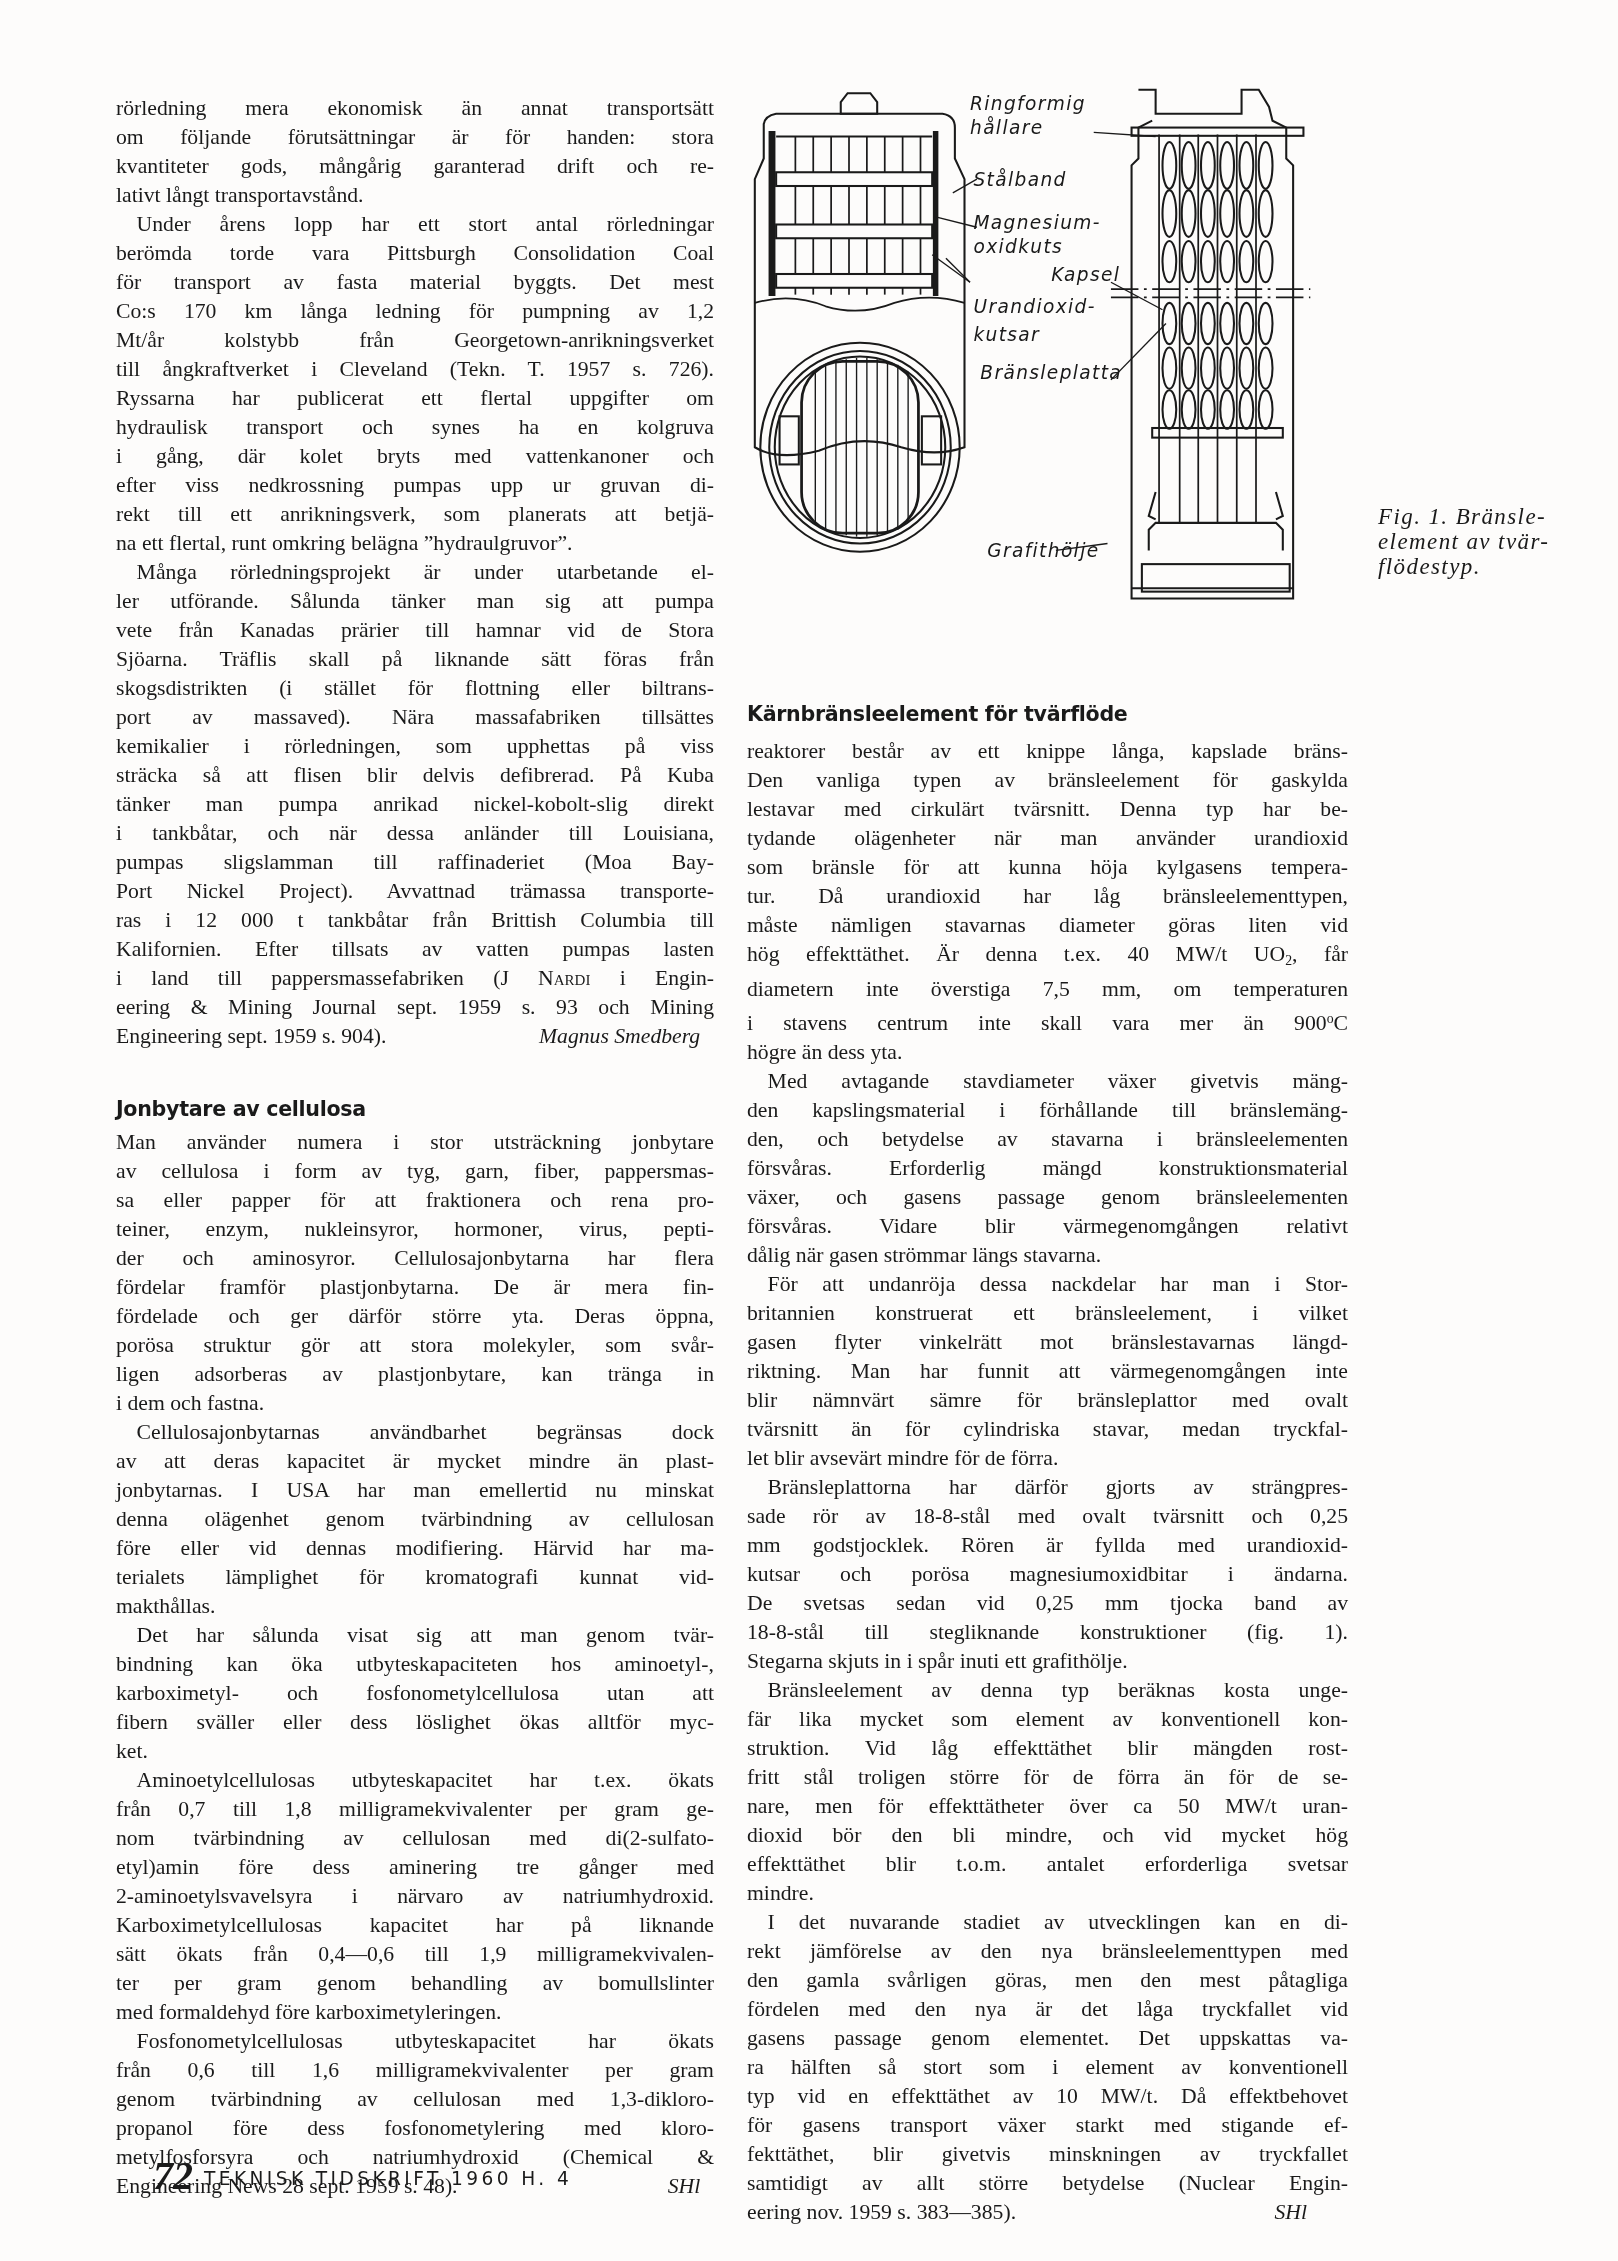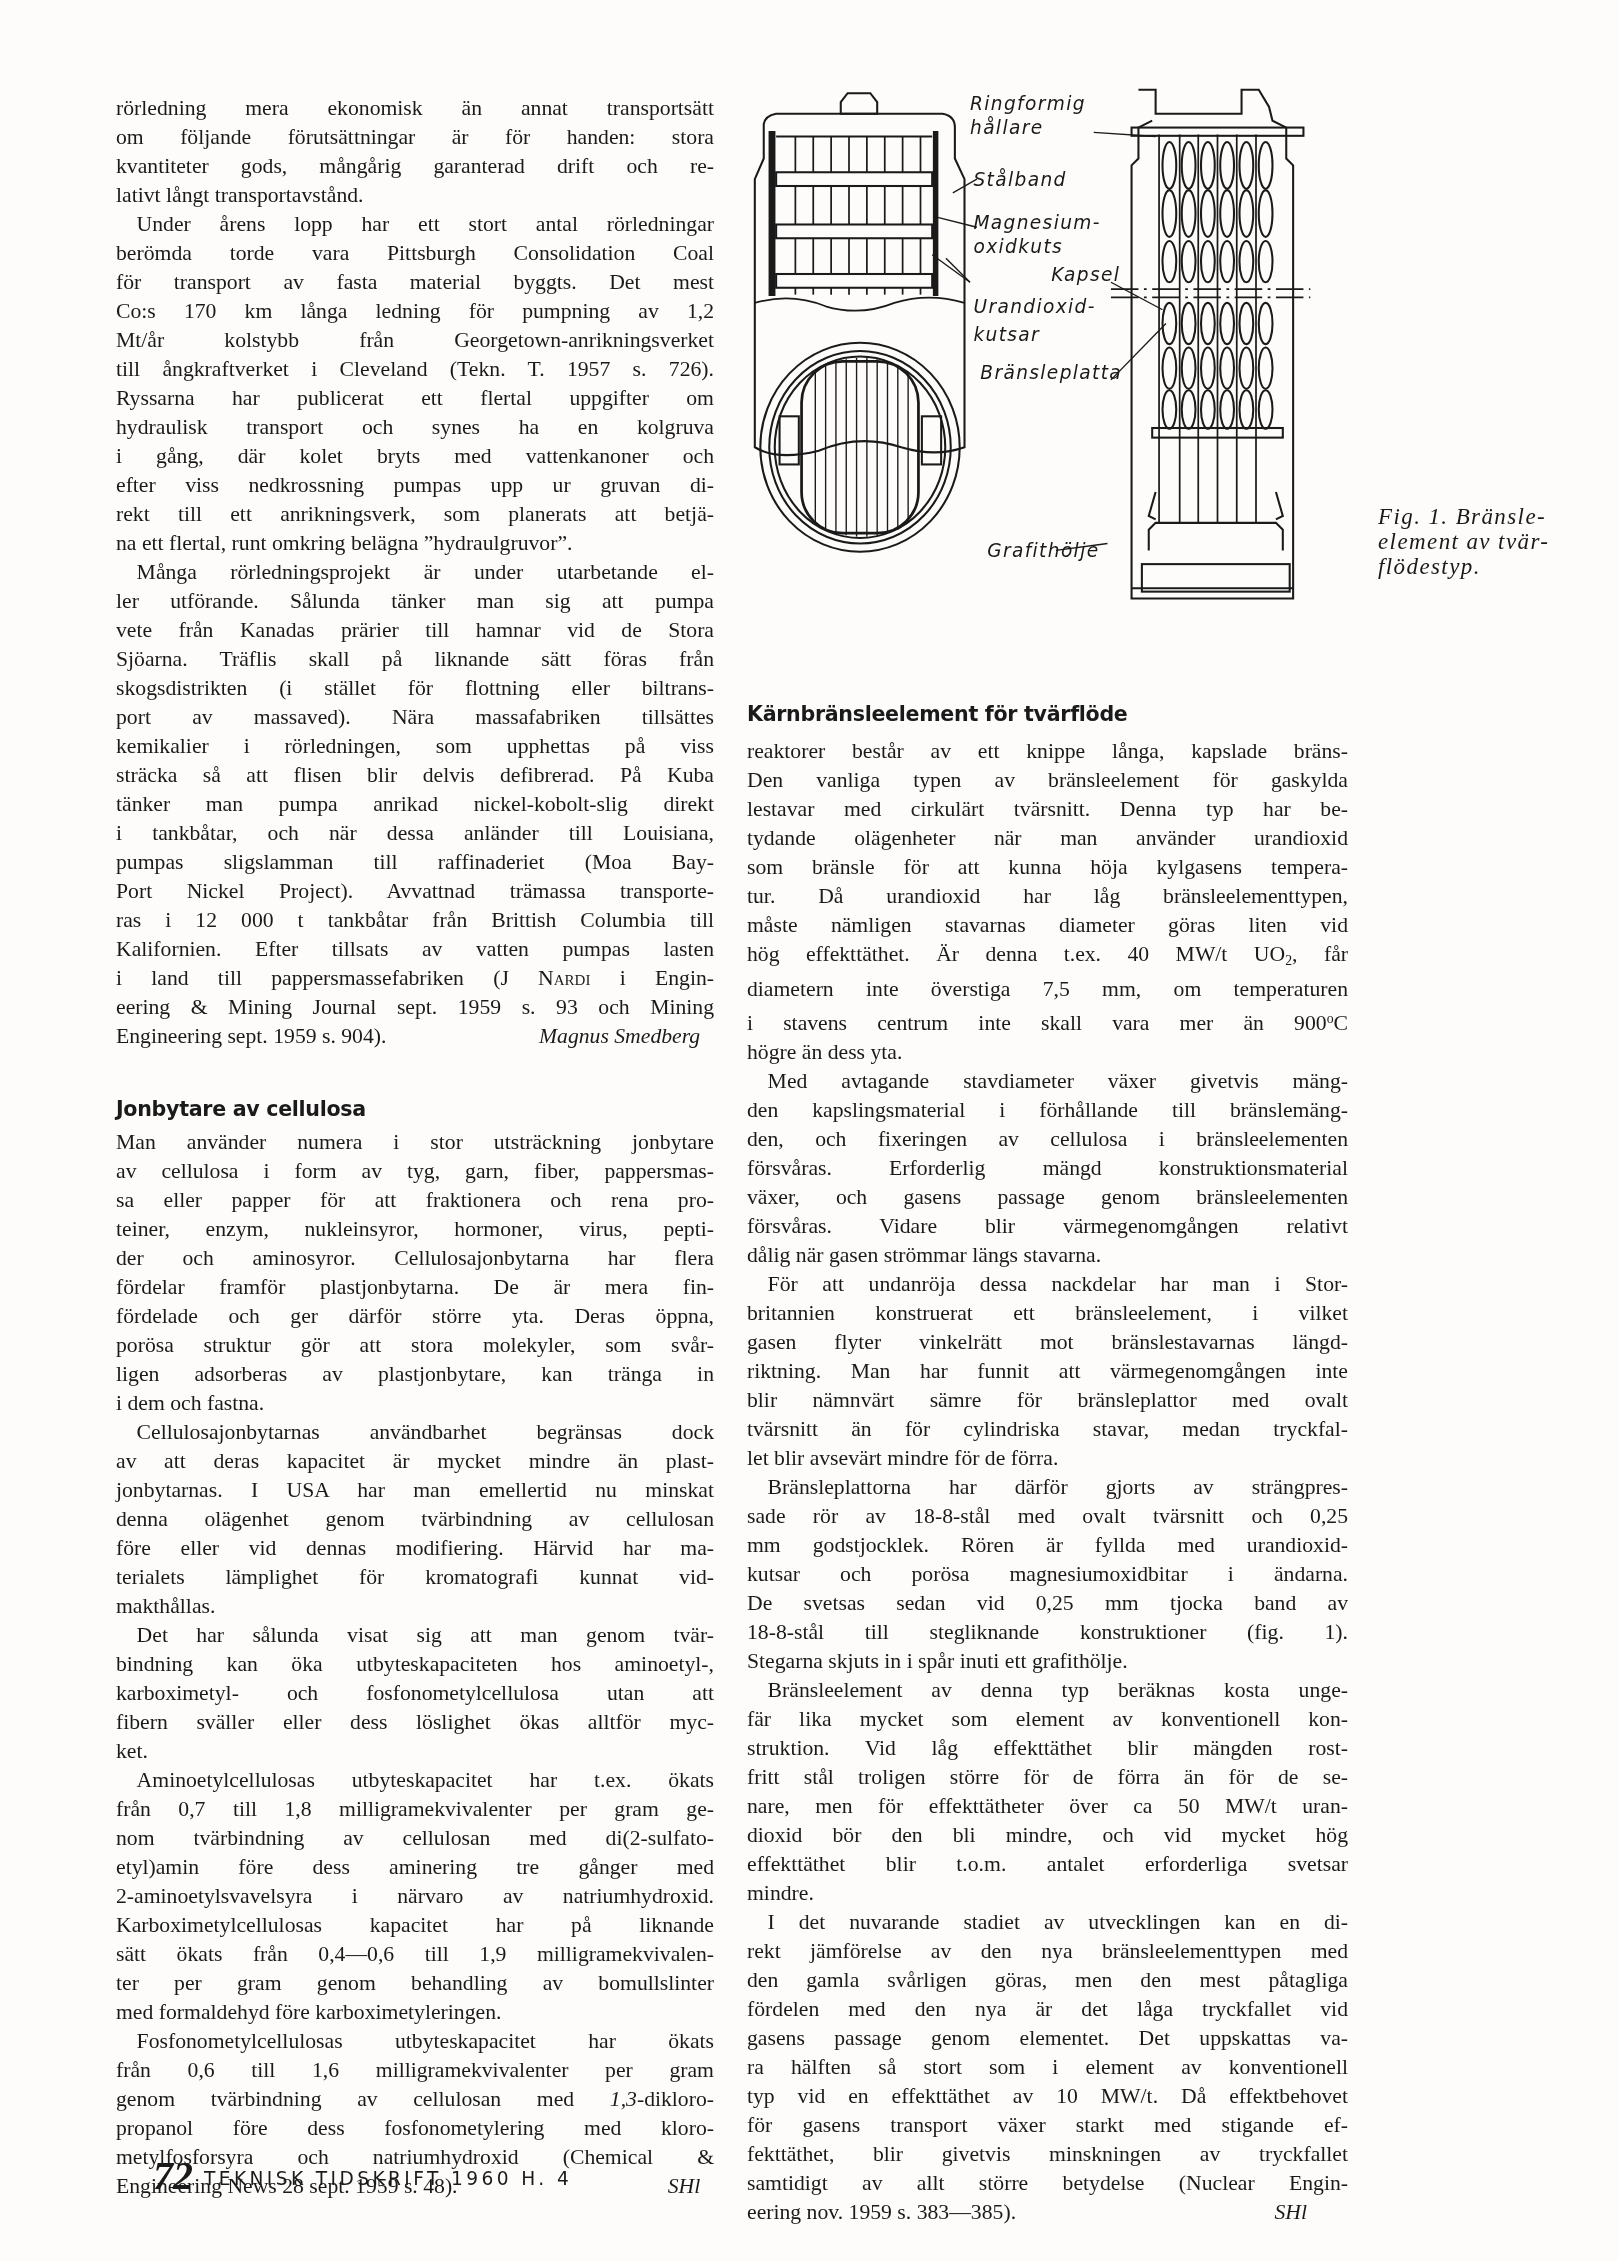--- a/index.html
+++ b/index.html
@@ -7,21 +7,21 @@
          font-family:"Liberation Serif","DejaVu Serif",serif; color:#1a1a1a; }
   .col { position:absolute; font-size:21.7px; line-height:29px; text-align:justify; }
   #left { left:116px; top:94px; width:598px; }
   #right { left:747px; top:700px; width:601px; }
   .line { display:block; white-space:nowrap; text-align:justify; text-align-last:justify; }
   .line.last { text-align-last:left; }
   .line.ind { padding-left:20.6px; }
   .heading { font-family:"DejaVu Sans","Liberation Sans",sans-serif; font-weight:bold;
              font-size:20.6px; letter-spacing:-0.3px; display:block; white-space:nowrap; }
   .sc { font-variant:small-caps;margin-top:28px; }
-  .it { font-style:italic; }
+  .it { }
   .sig { float:right; font-style:italic; }
   .sub { font-size:13.8px; vertical-align:-4.1px; }
   .sup { font-size:13.8px; vertical-align:6.9px; }
   #figure { position:absolute; left:736px; top:76px; width:688px; height:550px; }
   #fig-caption { position:absolute; left:1378px; top:504px; width:138px; font-style:italic;
                  font-size:23px; line-height:25px; text-align:justify; letter-spacing:1.4px; }
   .fig-label { font-family:"DejaVu Sans","Liberation Sans",sans-serif; font-style:italic;
                font-size:27px; fill:#1a1a1a; letter-spacing:2px; }
   #footer { position:absolute; left:153px; top:2152px; white-space:nowrap; }
   #page-number { font-family:"Liberation Serif",serif; font-weight:bold; font-style:italic;
@@ -265,21 +265,21 @@
       <span class="line">tur. Då urandioxid har låg bränsleelementtypen,</span>
       <span class="line">måste nämligen stavarnas diameter göras liten vid</span>
     </div>
   <span class="line"><span>hög effekttäthet. Är denna t.ex. 40 MW/t UO</span><span class="sub">2</span><span>, får</span></span>
   <span class="line">diametern inte överstiga 7,5 mm, om temperaturen</span>
   <span class="line"><span>i stavens centrum inte skall vara mer än 900</span><span class="sup">o</span><span>C</span></span>
   <div id="right-b">
       <span class="line last">högre än dess yta.</span>
       <span class="line ind">Med avtagande stavdiameter växer givetvis mäng-</span>
       <span class="line">den kapslingsmaterial i förhållande till bränslemäng-</span>
-      <span class="line">den, och fixeringen av cellulosa i bränsleelementen</span>
+      <span class="line">den, och betydelse av stavarna i bränsleelementen</span>
       <span class="line">försvåras. Erforderlig mängd konstruktionsmaterial</span>
       <span class="line">växer, och gasens passage genom bränsleelementen</span>
       <span class="line">försvåras. Vidare blir värmegenomgången relativt</span>
       <span class="line last">dålig när gasen strömmar längs stavarna.</span>
       <span class="line ind">För att undanröja dessa nackdelar har man i Stor-</span>
       <span class="line">britannien konstruerat ett bränsleelement, i vilket</span>
       <span class="line">gasen flyter vinkelrätt mot bränslestavarnas längd-</span>
       <span class="line">riktning. Man har funnit att värmegenomgången inte</span>
       <span class="line">blir nämnvärt sämre för bränsleplattor med ovalt</span>
       <span class="line">tvärsnitt än för cylindriska stavar, medan tryckfal-</span>

